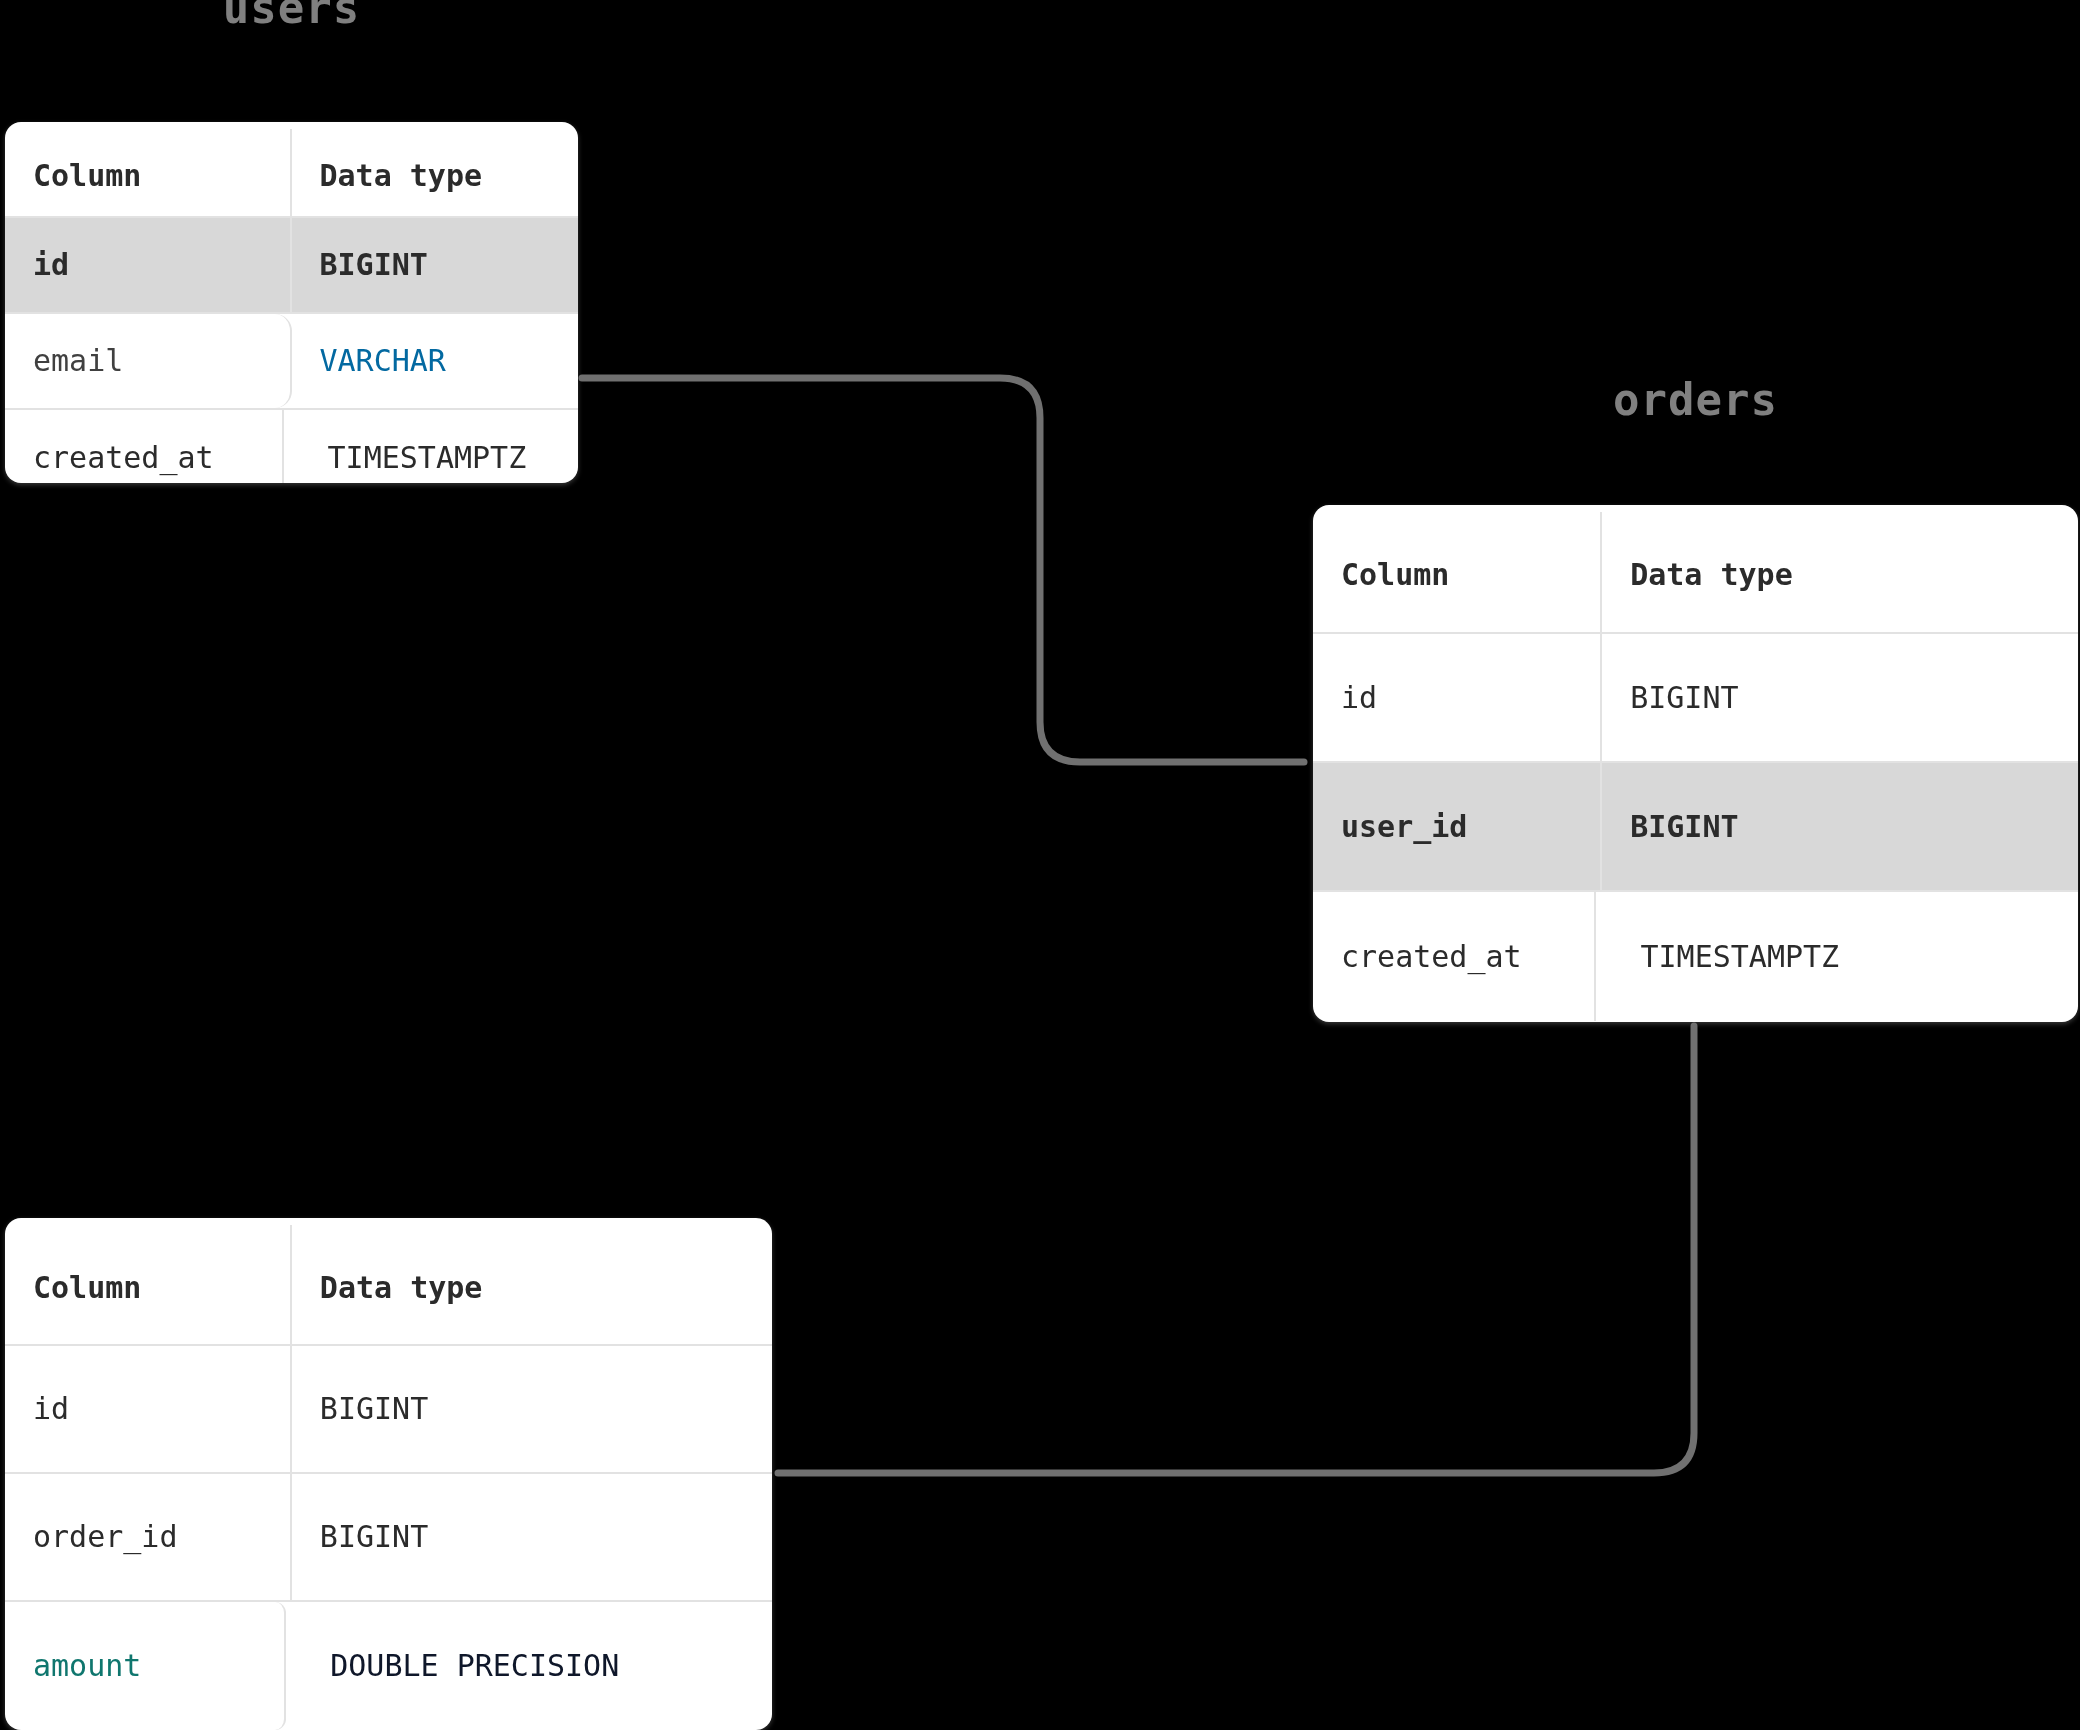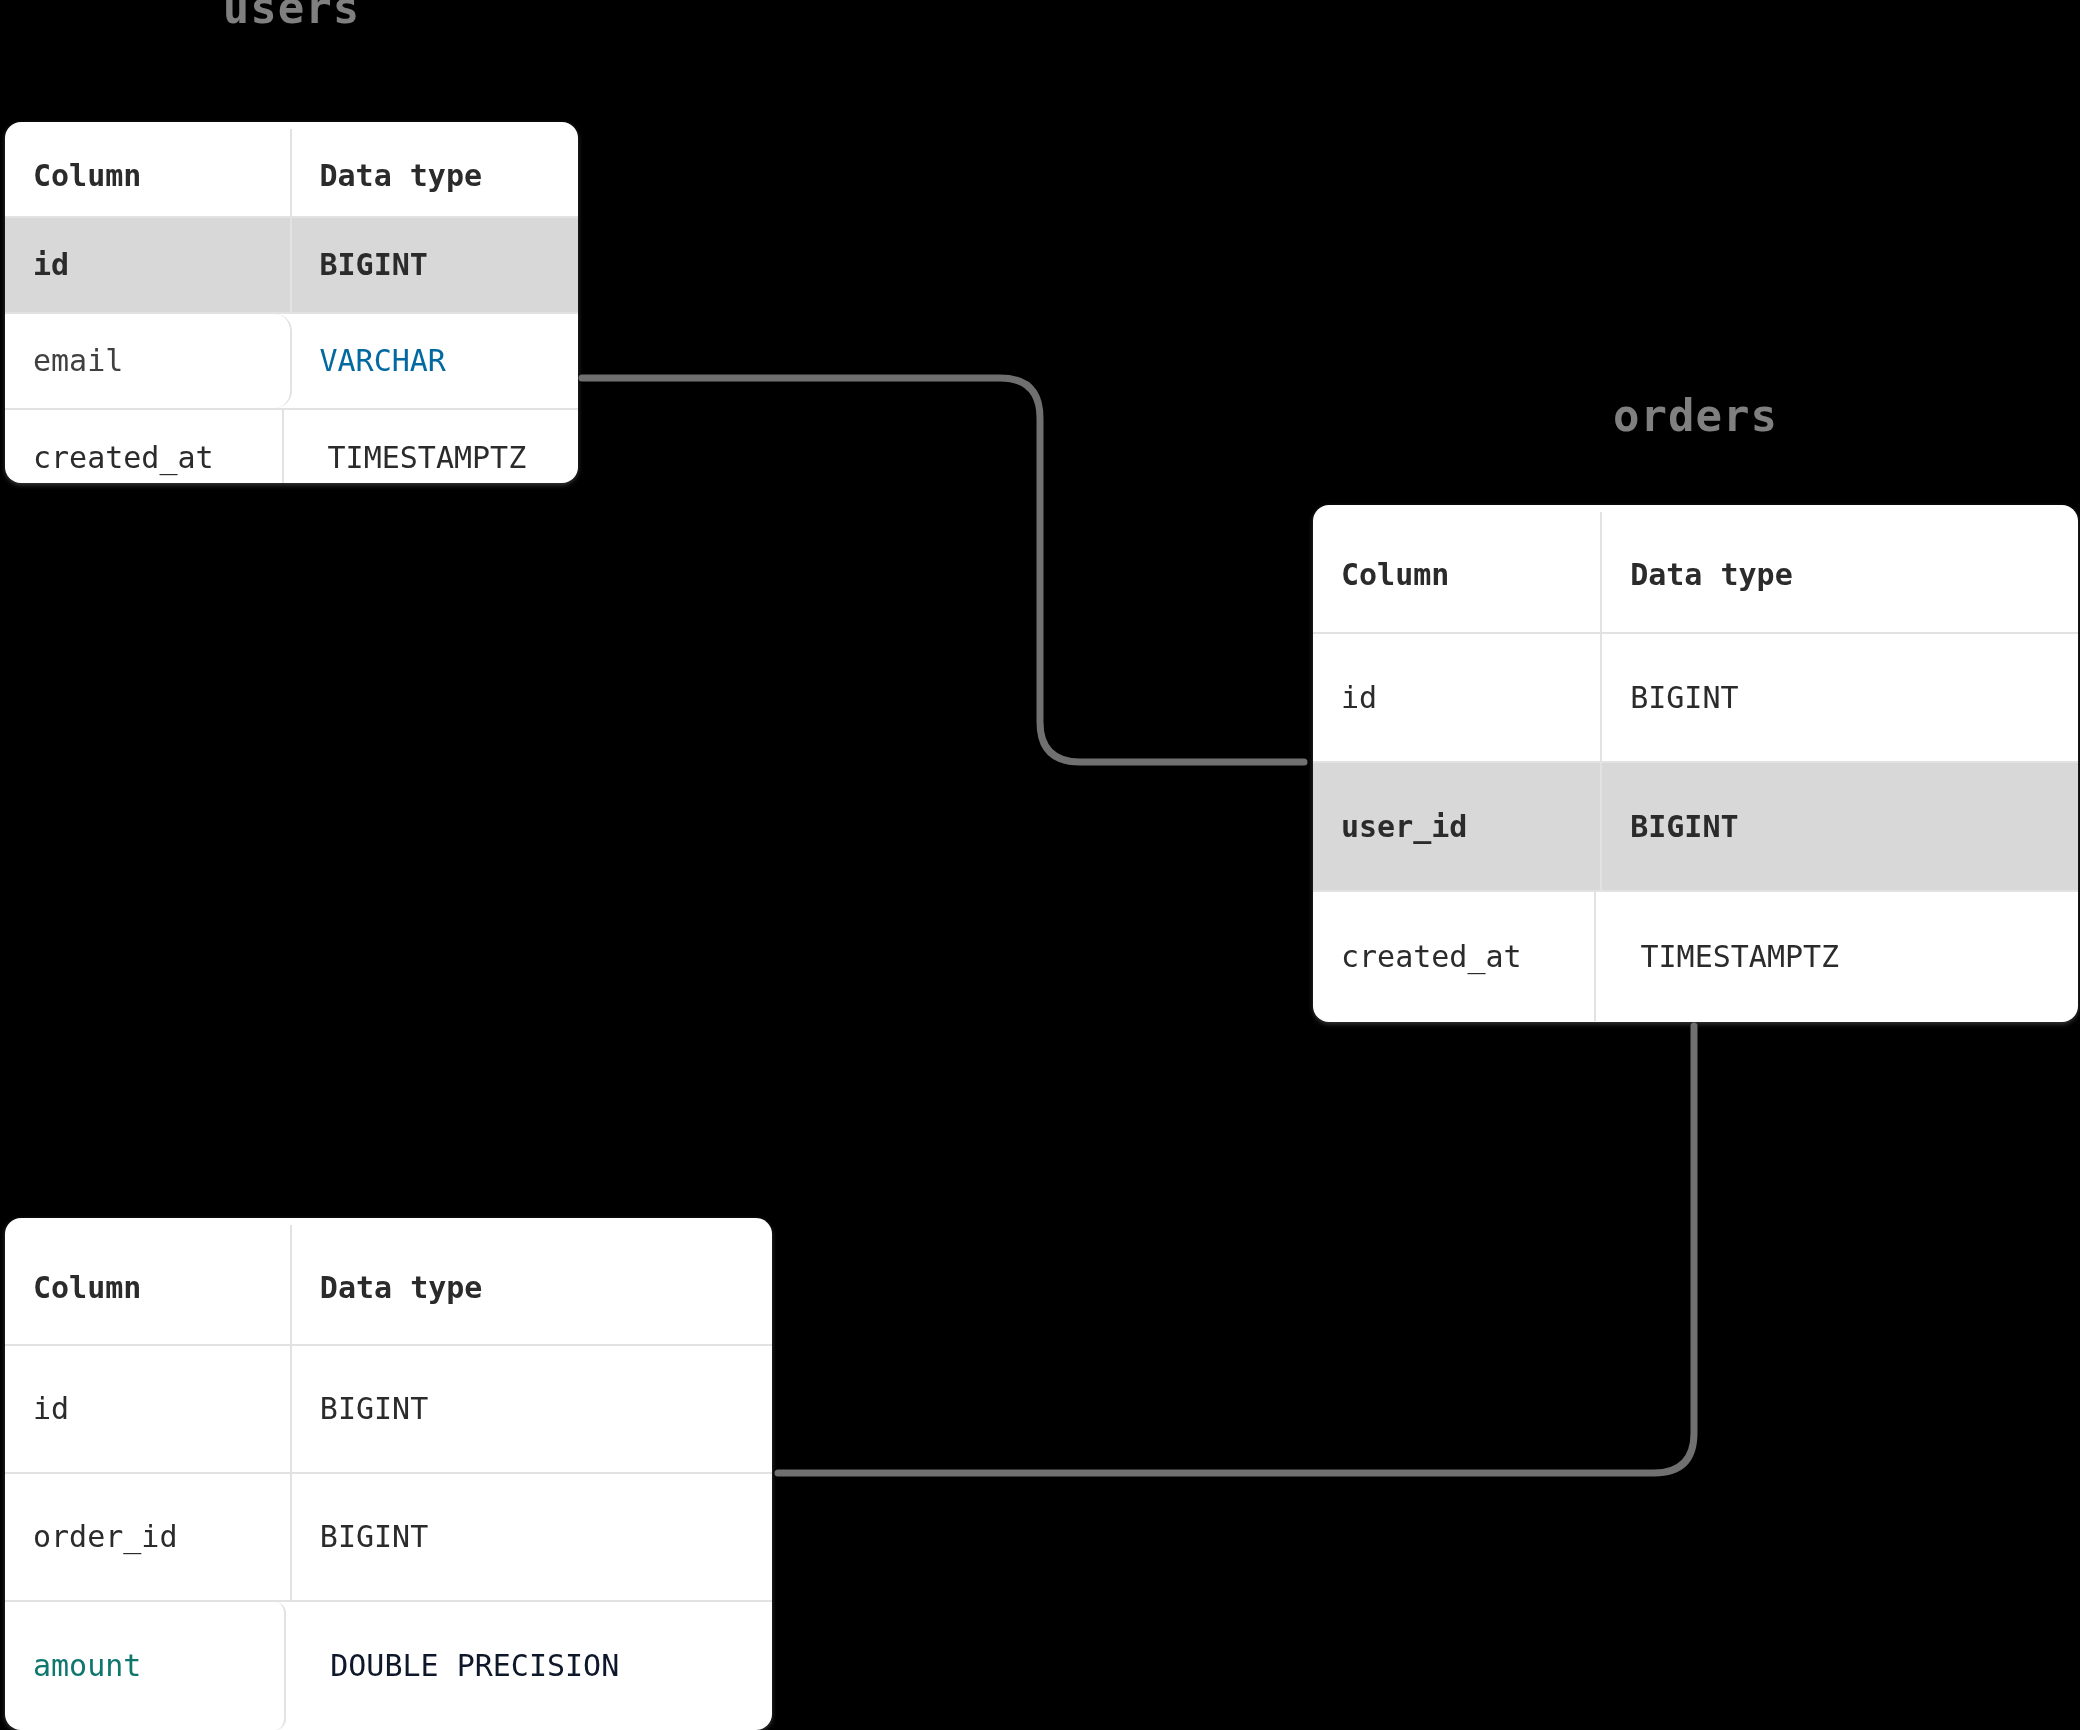--- a/index.html
+++ b/index.html
@@ -93,21 +93,21 @@
       </div>
       <div class="row" style="height: 96px; border-bottom-color: rgb(226, 226, 226);">
         <div class="cell col-name" style="width: 50%; border-right-color: rgb(226, 226, 226); color: #404040; border-radius: 17px;">email</div>
         <div class="cell col-type" style="width: 50%; color: #0369a1;">VARCHAR</div>
       </div>
       <div class="row" style="height: 96px; border-bottom-color: rgb(226, 226, 226);">
         <div class="cell col-name" style="width: 50%; border-right-color: rgb(226, 226, 226); color: rgb(43, 43, 43);">created_at</div>
         <div class="cell col-type" style="width: 50%; color: rgb(43, 43, 43);">TIMESTAMPTZ</div>
       </div>
     </div>
-    <div class="entity-title" style="left: 1313px; top: 390px; width: 765px; position: absolute; color: rgb(128, 128, 128);">orders</div>
+    <div class="entity-title" style="left: 1313px; top: 374px; width: 765px; position: absolute; color: rgb(128, 128, 128);">orders</div>
     <div class="entity-card" style="left: 1313px; top: 505px; width: 765px; height: 517px; background: rgb(255, 255, 255);">
       <div class="row header" style="height: 129px; border-bottom-color: rgb(226, 226, 226);">
         <div class="cell col-name" style="width: 37.8%; border-right-color: rgb(226, 226, 226); color: rgb(43, 43, 43);">Column</div>
         <div class="cell col-type" style="width: 62.2%; color: rgb(43, 43, 43);">Data type</div>
       </div>
       <div class="row" style="height: 129px; border-bottom-color: rgb(226, 226, 226);">
         <div class="cell col-name" style="width: 37.8%; border-right-color: rgb(226, 226, 226); color: rgb(43, 43, 43);">id</div>
         <div class="cell col-type" style="width: 62.2%; color: rgb(43, 43, 43);">BIGINT</div>
       </div>
       <div class="row highlight" style="height: 129px; background: rgb(216, 216, 216); border-bottom-color: rgb(226, 226, 226);">

